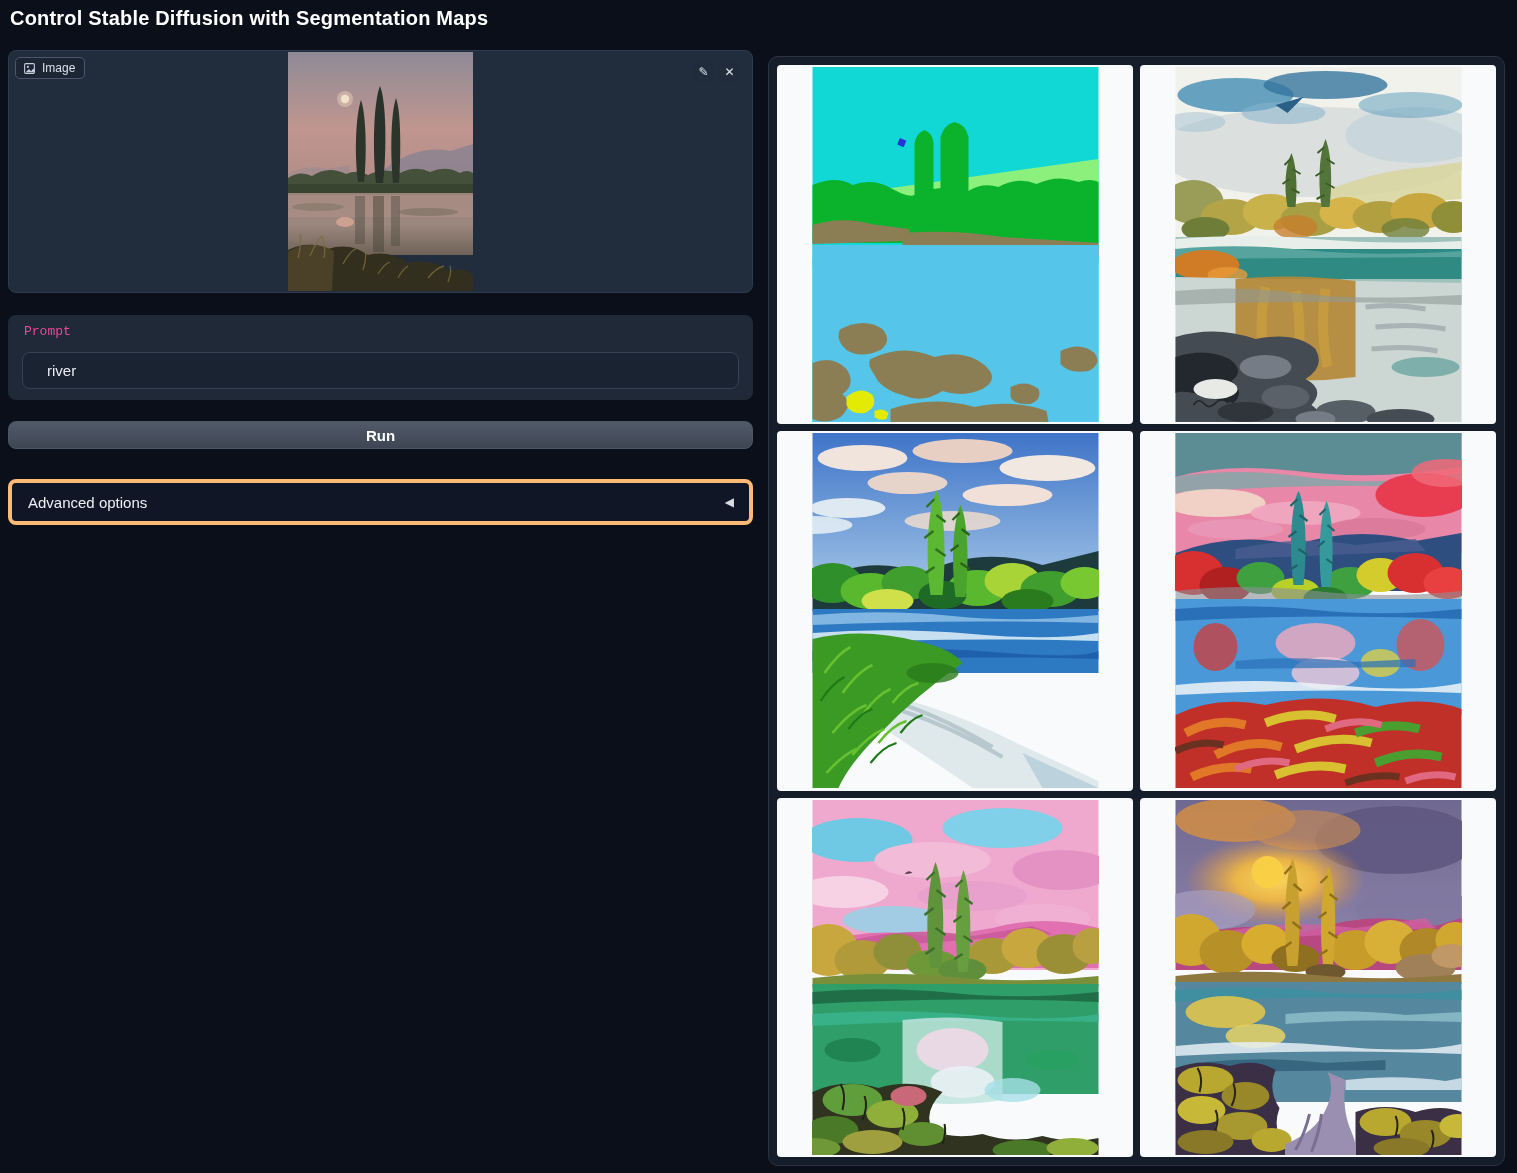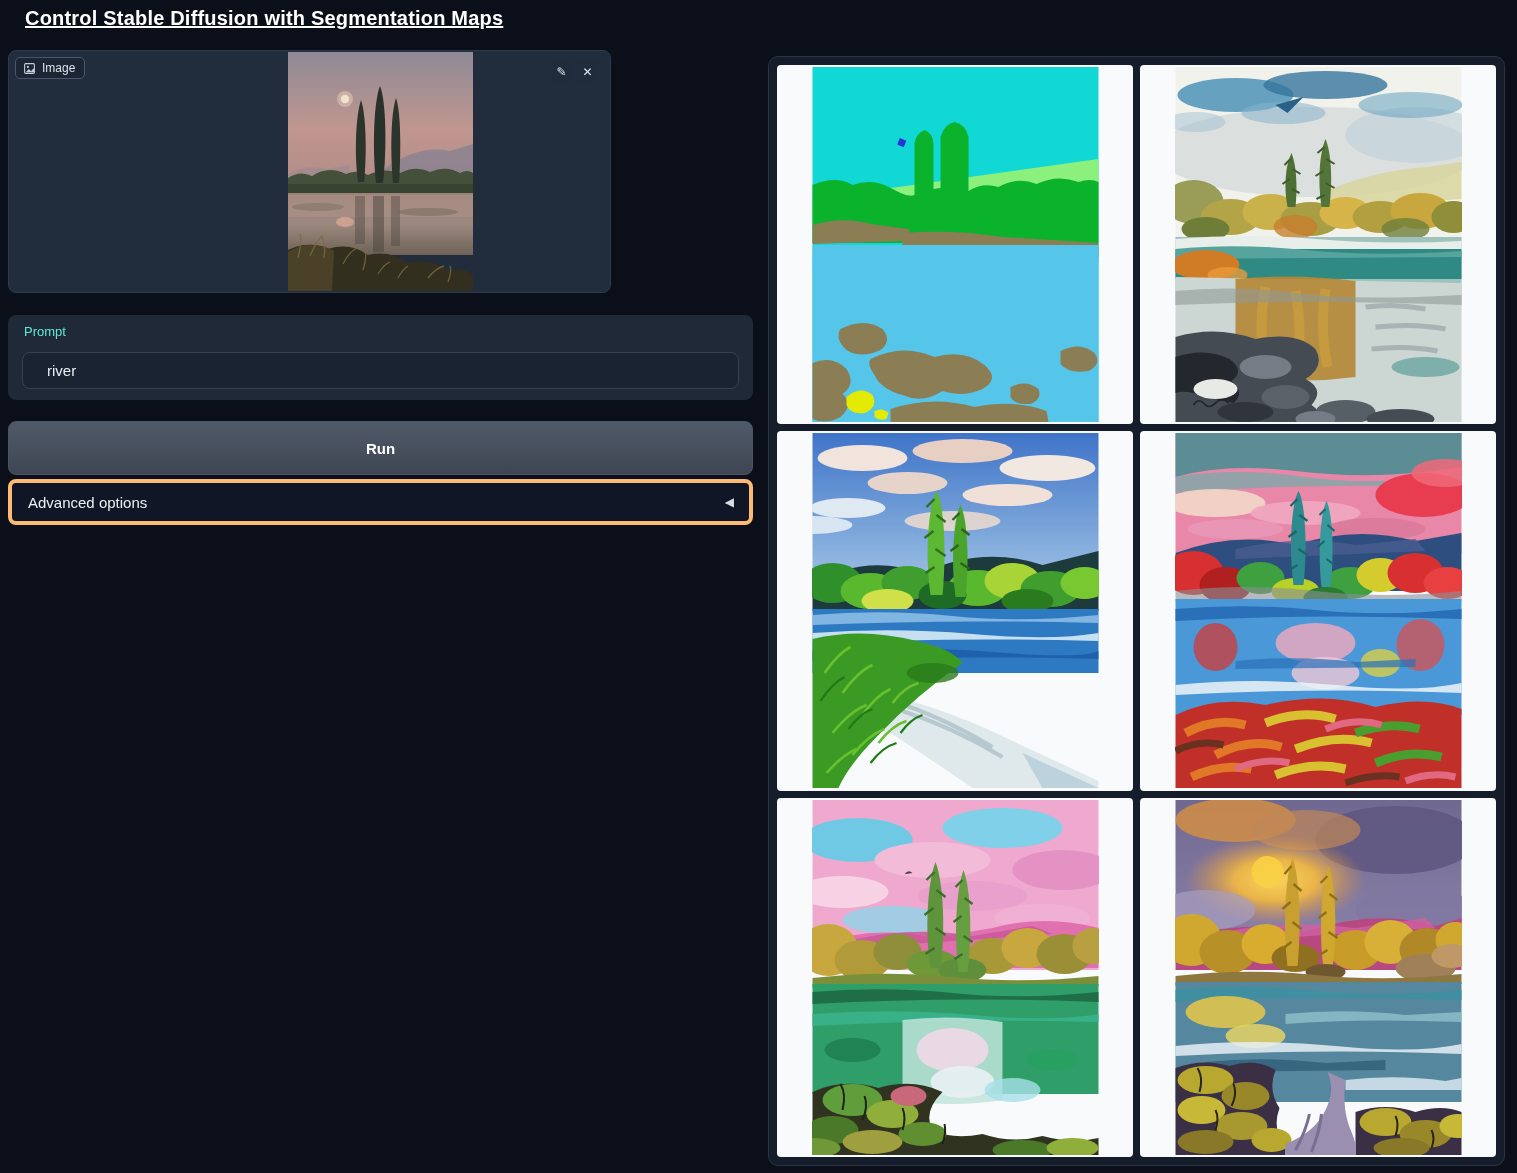--- a/index.html
+++ b/index.html
@@ -1,33 +1,33 @@
 <!DOCTYPE html>
 <html><head>
 <meta charset="utf-8">
 <style>
   html,body{margin:0;padding:0;background:#0b0f19;font-family:"Liberation Sans","DejaVu Sans",sans-serif;}
   .app{position:relative;width:1517px;height:1173px;background:#0b0f19;overflow:hidden;}
-  .page-title{position:absolute;left:25px;top:7px;font-size:20px;font-weight:700;color:#ffffff;letter-spacing:.2px;text-decoration:underline;}
+  .page-title{position:absolute;left:10px;top:7px;font-size:20px;font-weight:700;color:#ffffff;letter-spacing:.2px;}
 
   
-  .image-block{position:absolute;left:8px;top:50px;width:603px;height:243px;background:#212c3d;border:1px solid #2e3a4d;border-radius:8px;box-sizing:border-box;}
+  .image-block{position:absolute;left:8px;top:50px;width:745px;height:243px;background:#212c3d;border:1px solid #2e3a4d;border-radius:8px;box-sizing:border-box;}
   .input-photo{position:absolute;left:279px;top:1px;width:185px;height:239px;display:block;}
   .image-badge{position:absolute;left:6px;top:6px;display:flex;align-items:center;gap:6px;background:#1b2534;border:1px solid#4a566c;border-radius:5px;padding:3px 9px 3px 7px;color:#dbe0e8;font-size:12px;line-height:14px;z-index:3;}
   .image-badge svg{display:block;}
   .img-actions{position:absolute;top:10px;right:12px;display:flex;gap:5px;z-index:3;}
   .icon-btn{width:21px;height:21px;background:rgba(33,43,59,.92);border:none;border-radius:4px;color:#e3e7ee;display:flex;align-items:center;justify-content:center;font-size:12px;cursor:pointer;padding:0;}
 
   
   .prompt-block{position:absolute;left:8px;top:315px;width:745px;height:85px;background:#1f2937;border-radius:8px;box-sizing:border-box;}
-  .prompt-label{position:absolute;left:16px;top:9px;font-size:13px;color:#5eead4;font-weight:500;}
+  .prompt-label{position:absolute;left:16px;top:9px;font-size:13px;color:#ec4899;font-weight:500;font-family:Liberation Mono, monospace;}
   .prompt-input{position:absolute;left:14px;top:37px;width:717px;height:37px;box-sizing:border-box;background:#1a2332;border:1px solid #364153;border-radius:8px;color:#e9edf3;font-size:15px;padding:0 24px;font-family:inherit;outline:none;}
 
   
-  .run-button{position:absolute;left:8px;top:421px;width:745px;height:54px;border-radius:8px;background:linear-gradient(#515a69,#3e4653);border:1px solid #4b5563;color:#ffffff;font-weight:700;font-size:15px;font-family:inherit;cursor:pointer;}
+  .run-button{position:absolute;left:8px;top:421px;width:745px;height:28px;border-radius:8px;background:linear-gradient(#515a69,#3e4653);border:1px solid #4b5563;color:#ffffff;font-weight:700;font-size:15px;font-family:inherit;cursor:pointer;}
 
   
   .accordion{position:absolute;left:8px;top:479px;width:745px;height:46px;background:#101625;border:4px solid #fdba74;border-radius:8px;box-sizing:border-box;cursor:pointer;}
   .accordion-label{position:absolute;left:16px;top:50%;transform:translateY(-50%);font-size:15px;color:#edf0f4;}
   .accordion-arrow{position:absolute;right:15px;top:50%;transform:translateY(-50%);font-size:12px;color:#d9dde3;}
 
   
   .gallery{position:absolute;left:768px;top:56px;width:737px;height:1110px;background:#151c2a;border:1px solid #2a3444;border-radius:10px;box-sizing:border-box;padding:8px;}
   .gallery-grid{display:grid;grid-template-columns:1fr 1fr;grid-template-rows:1fr 1fr 1fr;gap:7px;width:100%;height:100%;}
   .gallery-card{background:#f8fafc;border-radius:4px;display:flex;align-items:center;justify-content:center;overflow:hidden;cursor:pointer;}

